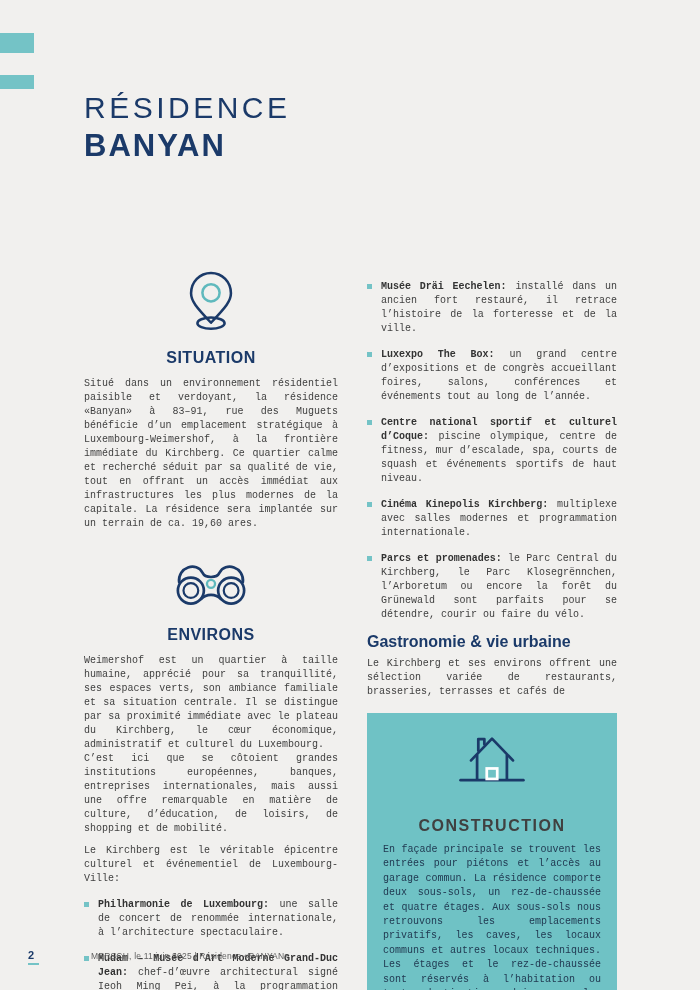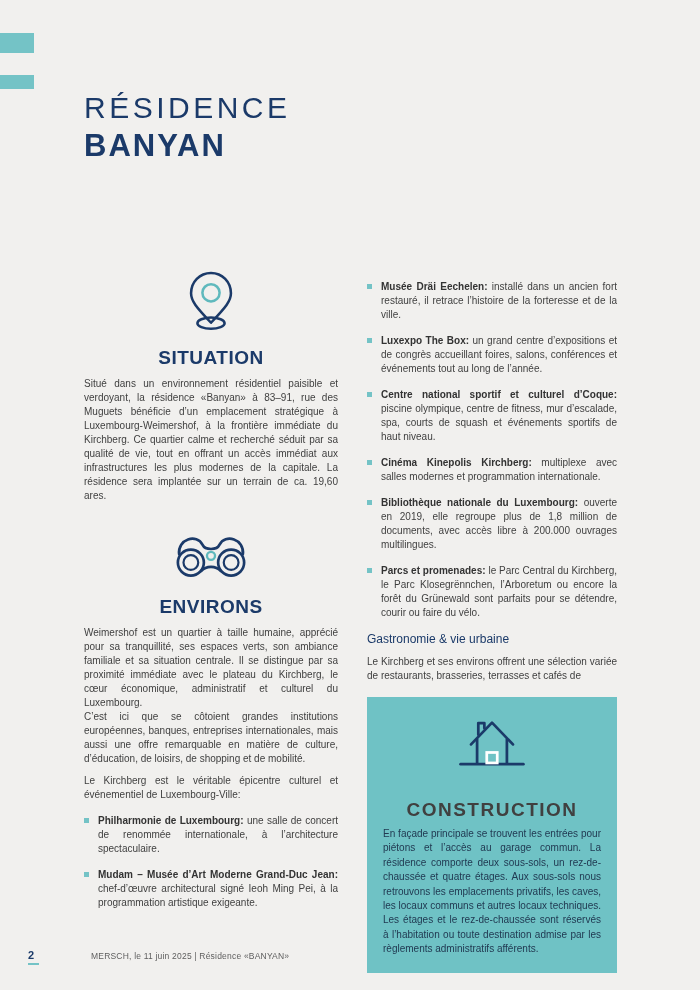--- a/index.html
+++ b/index.html
@@ -21,27 +21,27 @@
   
   .col { position:absolute; font-size:10px; line-height:14px; text-align:justify; }
   .col-left  { left:84px;  top:270px; width:254px; }
   .col-right { left:367px; top:280px; width:250px; }
 
   .icon-wrap { text-align:center; }
   .icon-wrap svg { display:inline-block; }
 
   h2.section {
     margin:12px 0 0; text-align:center;
-    color:#1b3a69; font-size:19px; font-weight:700; letter-spacing:.5px; line-height:19px;
+    color:#1b3a69; font-size:16px; font-weight:700; letter-spacing:.5px; line-height:19px;
   }
   h3.sub {
     margin:16px 0 0; text-align:left;
-    color:#1b3a69; font-size:12px; font-weight:400; line-height:15px;
+    color:#1b3a69; font-size:16px; font-weight:700; line-height:15px;
   }
-  p { margin:0; }
+  p { margin:0;font-family:Liberation Mono, monospace; }
   .para { margin-top:10px; }
   .para2 { }
   .gap-top { margin-top:26px; }
 
   ul.blist { list-style:none; margin:12px 0 0; padding:0; }
   ul.blist li { position:relative; padding-left:14px; margin-bottom:12px; }
   ul.blist .sq { position:absolute; left:0; top:4px; width:5px; height:5px; background:#74c3c6; }
   ul.blist b { color:#333333; }
 
   
@@ -134,25 +134,20 @@
       <p><b>Centre national sportif et culturel d’Coque:</b>
       <span>piscine olympique, centre de fitness, mur d’escalade, spa, courts de squash et événements sportifs de haut niveau.</span></p>
     </li>
     <li>
       <span class="sq"></span>
       <p><b>Cinéma Kinepolis Kirchberg:</b>
       <span>multiplexe avec salles modernes et programmation internationale.</span></p>
     </li>
     <li>
       <span class="sq"></span>
-      <p><b>Bibliothèque nationale du Luxembourg:</b>
-      <span>ouverte en 2019, elle regroupe plus de 1,8 million de documents, avec accès libre à 200.000 ouvrages multilingues.</span></p>
-    </li>
-    <li>
-      <span class="sq"></span>
       <p><b>Parcs et promenades:</b>
       <span>le Parc Central du Kirchberg, le Parc Klosegrënnchen, l’Arboretum ou encore la forêt du Grünewald sont parfaits pour se détendre, courir ou faire du vélo.</span></p>
     </li>
   </ul>
 
   <h3 class="sub" style="margin-top:10px;">Gastronomie &amp; vie urbaine</h3>
   <p class="para" style="margin-top:8px;">Le Kirchberg et ses environs offrent une sélection variée de restaurants, brasseries, terrasses et cafés de</p>
 
   <div class="construction">
     <div class="icon-wrap">

